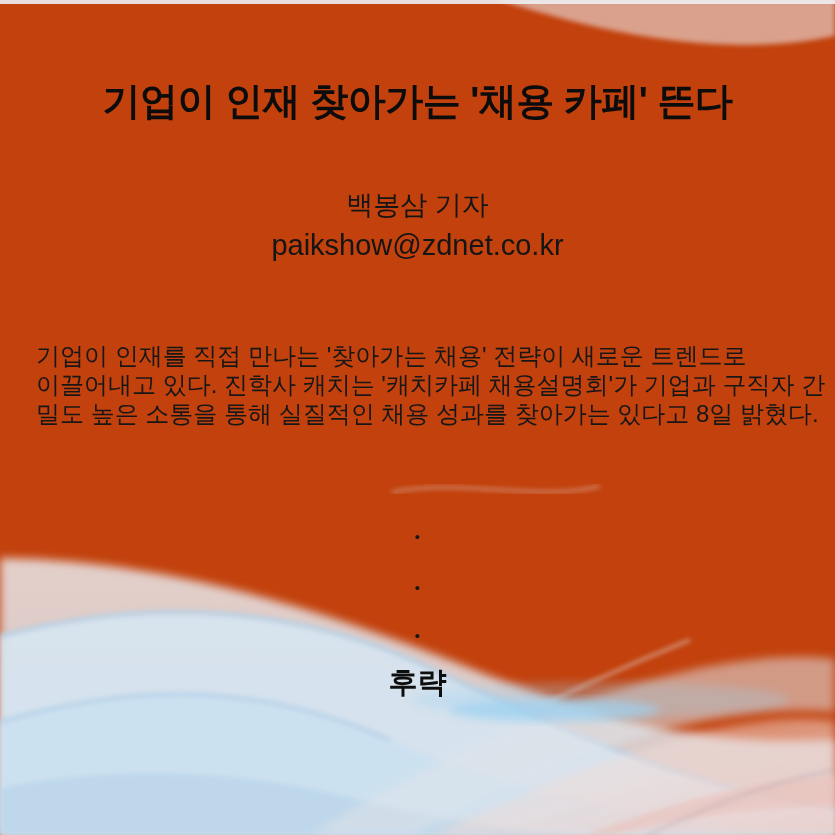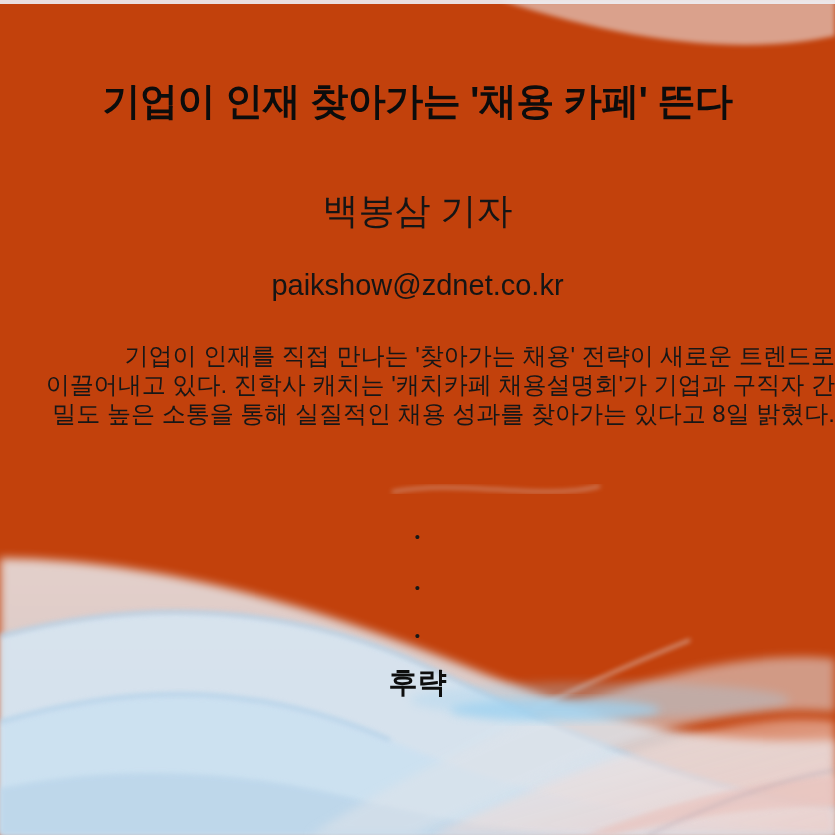--- a/index.html
+++ b/index.html
@@ -28,44 +28,44 @@
   }
   .title {
     top: 76px;
     font-size: 38px;
     font-weight: 700;
     letter-spacing: -0.5px;
     color: #0c0c0c;
   }
   .author {
     top: 187px;
-    font-size: 36px;
+    font-size: 27px;
     font-weight: 400;
     color: #151515;
   }
   .email {
     top: 229px;
     font-size: 29px;
     font-weight: 400;
     color: #151515;
-    margin-top: 40px;
   }
   .body-block {
     position: absolute;
     top: 341px;
     left: 0;
     right: 0;
   }
   .body-line {
-    text-align: right;
+    text-align: left;
     white-space: nowrap;
     font-size: 24px;
     line-height: 29px;
     font-weight: 400;
     color: #171717;
+    padding-left: 36px;
   }
   .dot {
     position: absolute;
     left: 0;
     right: 0;
     text-align: center;
     font-size: 15px;
     line-height: 14px;
     color: #171717;
   }

